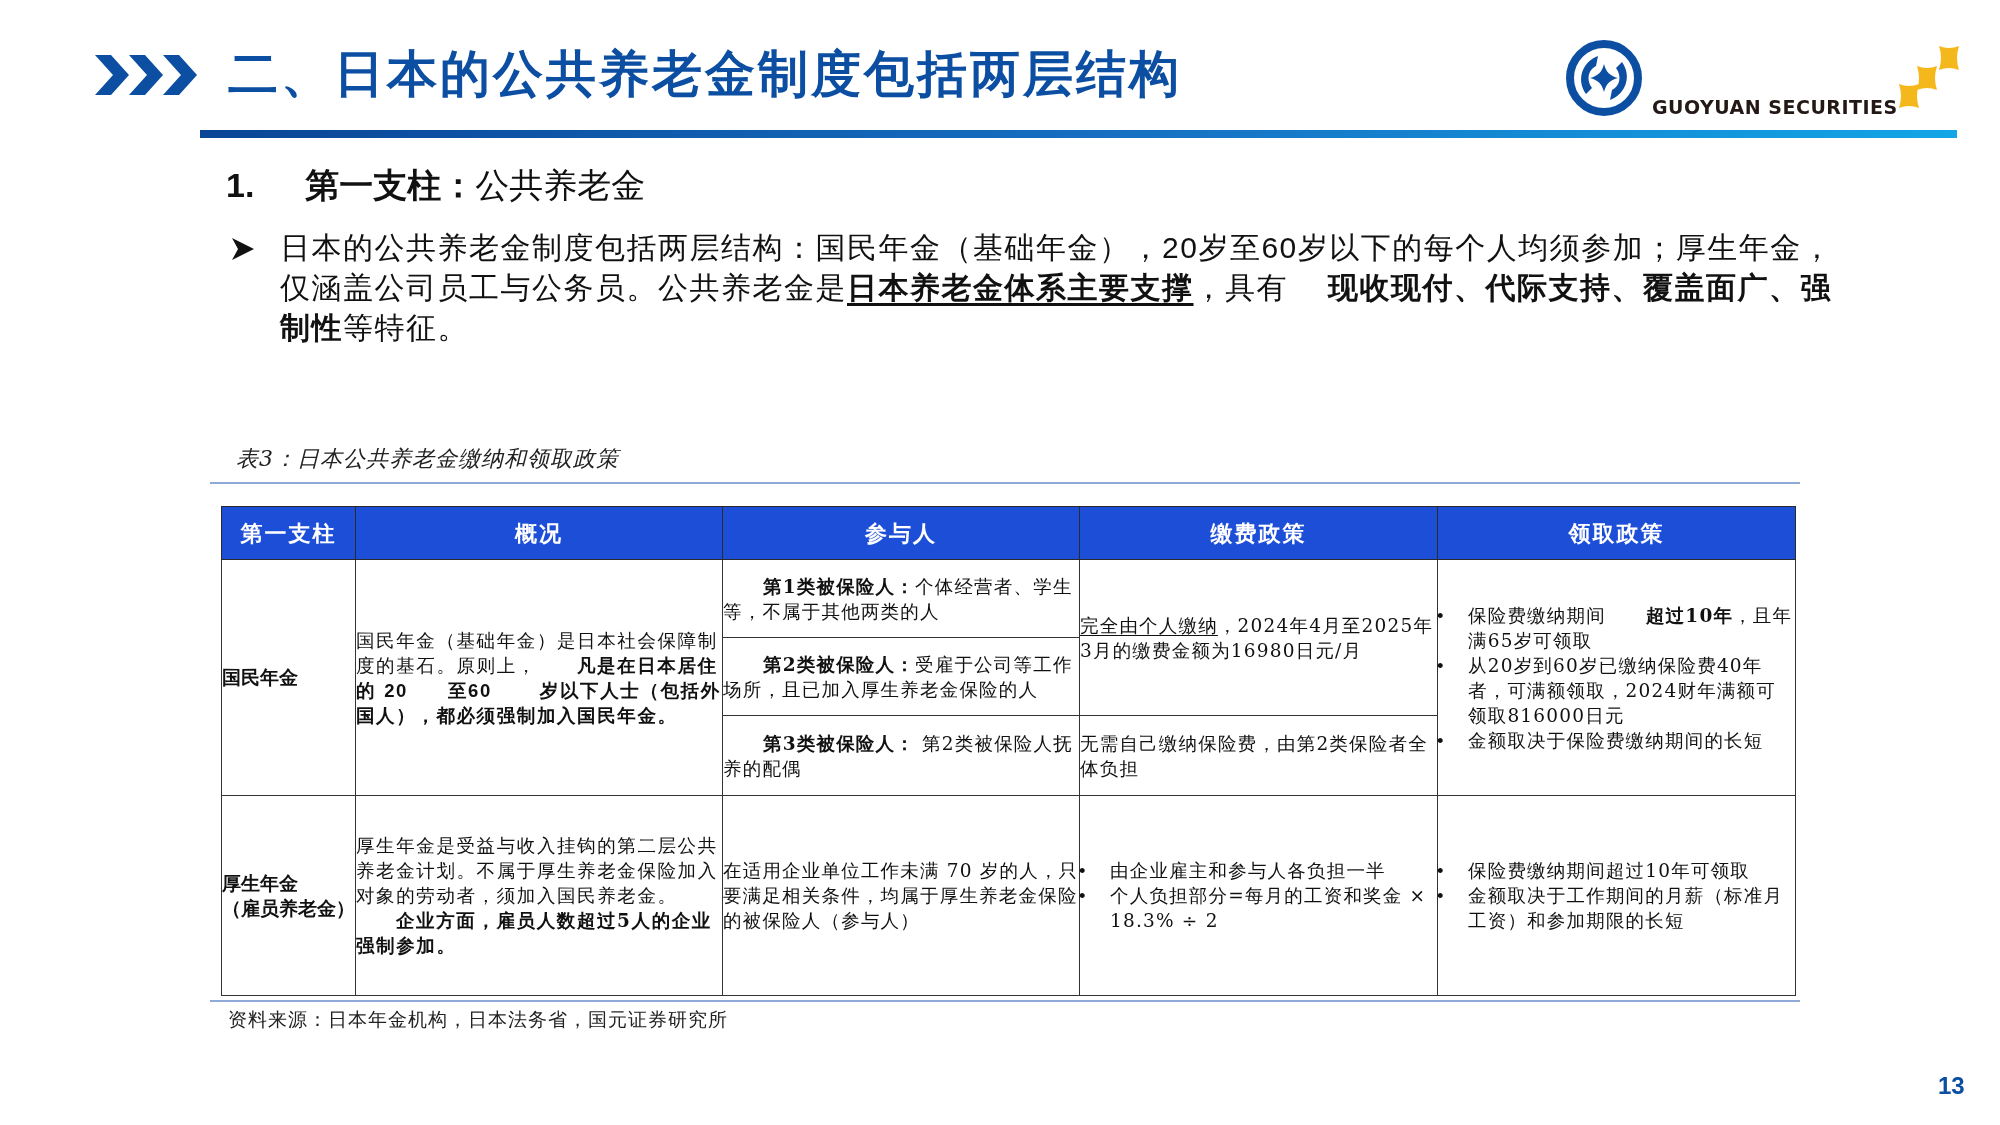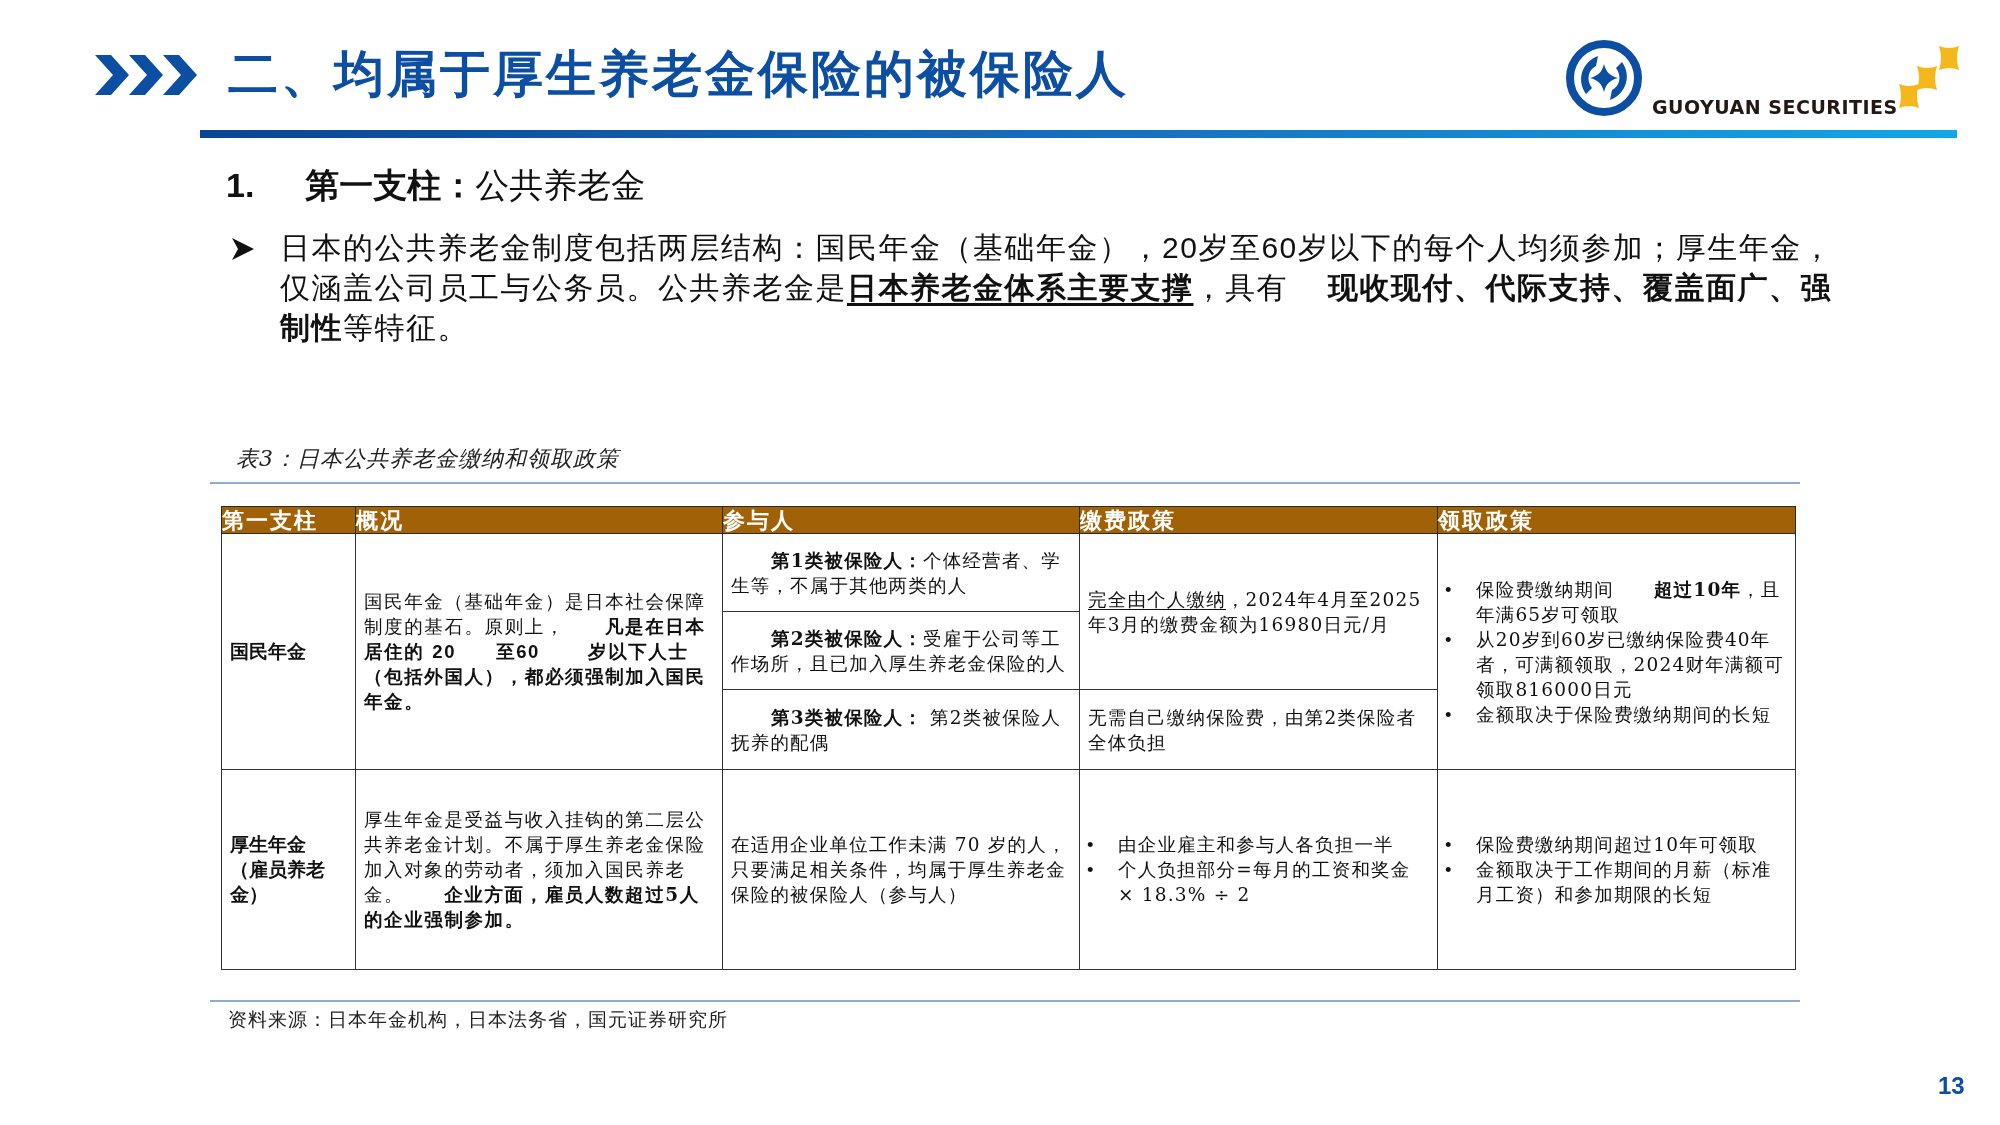--- a/index.html
+++ b/index.html
@@ -65,45 +65,45 @@
     font-family: "Liberation Sans", sans-serif; font-weight: bold; font-size: 24px; color: #0b4ea2;
   }
 
   
   table.policy {
     position: absolute; left: 221px; top: 506px; width: 1574px;
     border-collapse: collapse; table-layout: fixed;
     font-size: 18.5px; line-height: 25px; color: #111;
   }
   table.policy th {
-    background: #a16207; color: #fff; font-weight: bold; font-size: 22px;
-    height: 27px; border: 1.5px solid #2a2a2a; text-align: left; letter-spacing: 2px;
-  }
-  table.policy td { border: 1.5px solid #333; vertical-align: middle; padding: 2px 8px; }
+    background: #1d4ed8; color: #fff; font-weight: bold; font-size: 22px;
+    height: 53px; border: 1.5px solid #2a2a2a; text-align: center; letter-spacing: 2px;
+  }
+  table.policy td { border: 1.5px solid #333; vertical-align: middle; padding: 2px 0; }
   td.pillar { text-align: left; font-weight: bold; font-size: 19px; }
   td.overview { letter-spacing: 1.6px; }
   td.overview .b { font-weight: bold; }
   td.overview .num { font-family: "Liberation Sans", sans-serif; font-weight: bold; }
   .b { font-weight: bold; margin-left: 40px; }
   .num { font-family: "Liberation Sans", sans-serif; }
   .u { text-decoration: underline; text-underline-offset: 3px; }
   td.cell { letter-spacing: 1.2px; }
   ul.dots { list-style: none; }
   ul.dots li { position: relative; padding-left: 30px; }
   ul.dots li::before { content: "•"; position: absolute; left: -1px; top: 0; font-family: "Liberation Sans", sans-serif; }
 </style>
 </head>
 <body>
 
 <svg class="chevrons" viewBox="0 0 108 40">
   <polygon points="0,0 16,0 34,20 16,40 0,40 18,20" fill="#0b4ea2"></polygon>
   <polygon points="34,0 50,0 68,20 50,40 34,40 52,20" fill="#0b4ea2"></polygon>
   <polygon points="68,0 84,0 102,20 84,40 68,40 86,20" fill="#0b4ea2"></polygon>
 </svg>
-<div class="page-title">二、均属于厚生养老金保险的被保险人</div>
+<div class="page-title">二、日本的公共养老金制度包括两层结构</div>
 <div class="title-bar"></div>
 
 <div class="logo">
   <svg class="logo-mark" viewBox="0 0 76 76">
     <circle cx="38" cy="38" r="34" fill="none" stroke="#0b4ea2" stroke-width="8"></circle>
     <path d="M20 54 C10 40 16 22 32 16 L30 26 C22 30 20 40 26 48 Z" fill="#0b4ea2"></path>
     <path d="M56 22 C66 36 60 54 44 60 L46 50 C54 46 56 36 50 28 Z" fill="#0b4ea2"></path>
     <path d="M38 24 C40 32 44 36 52 38 C44 40 40 44 38 52 C36 44 32 40 24 38 C32 36 36 32 38 24 Z" fill="#0b4ea2"></path>
   </svg>
   <div class="logo-en">GUOYUAN SECURITIES</div>

